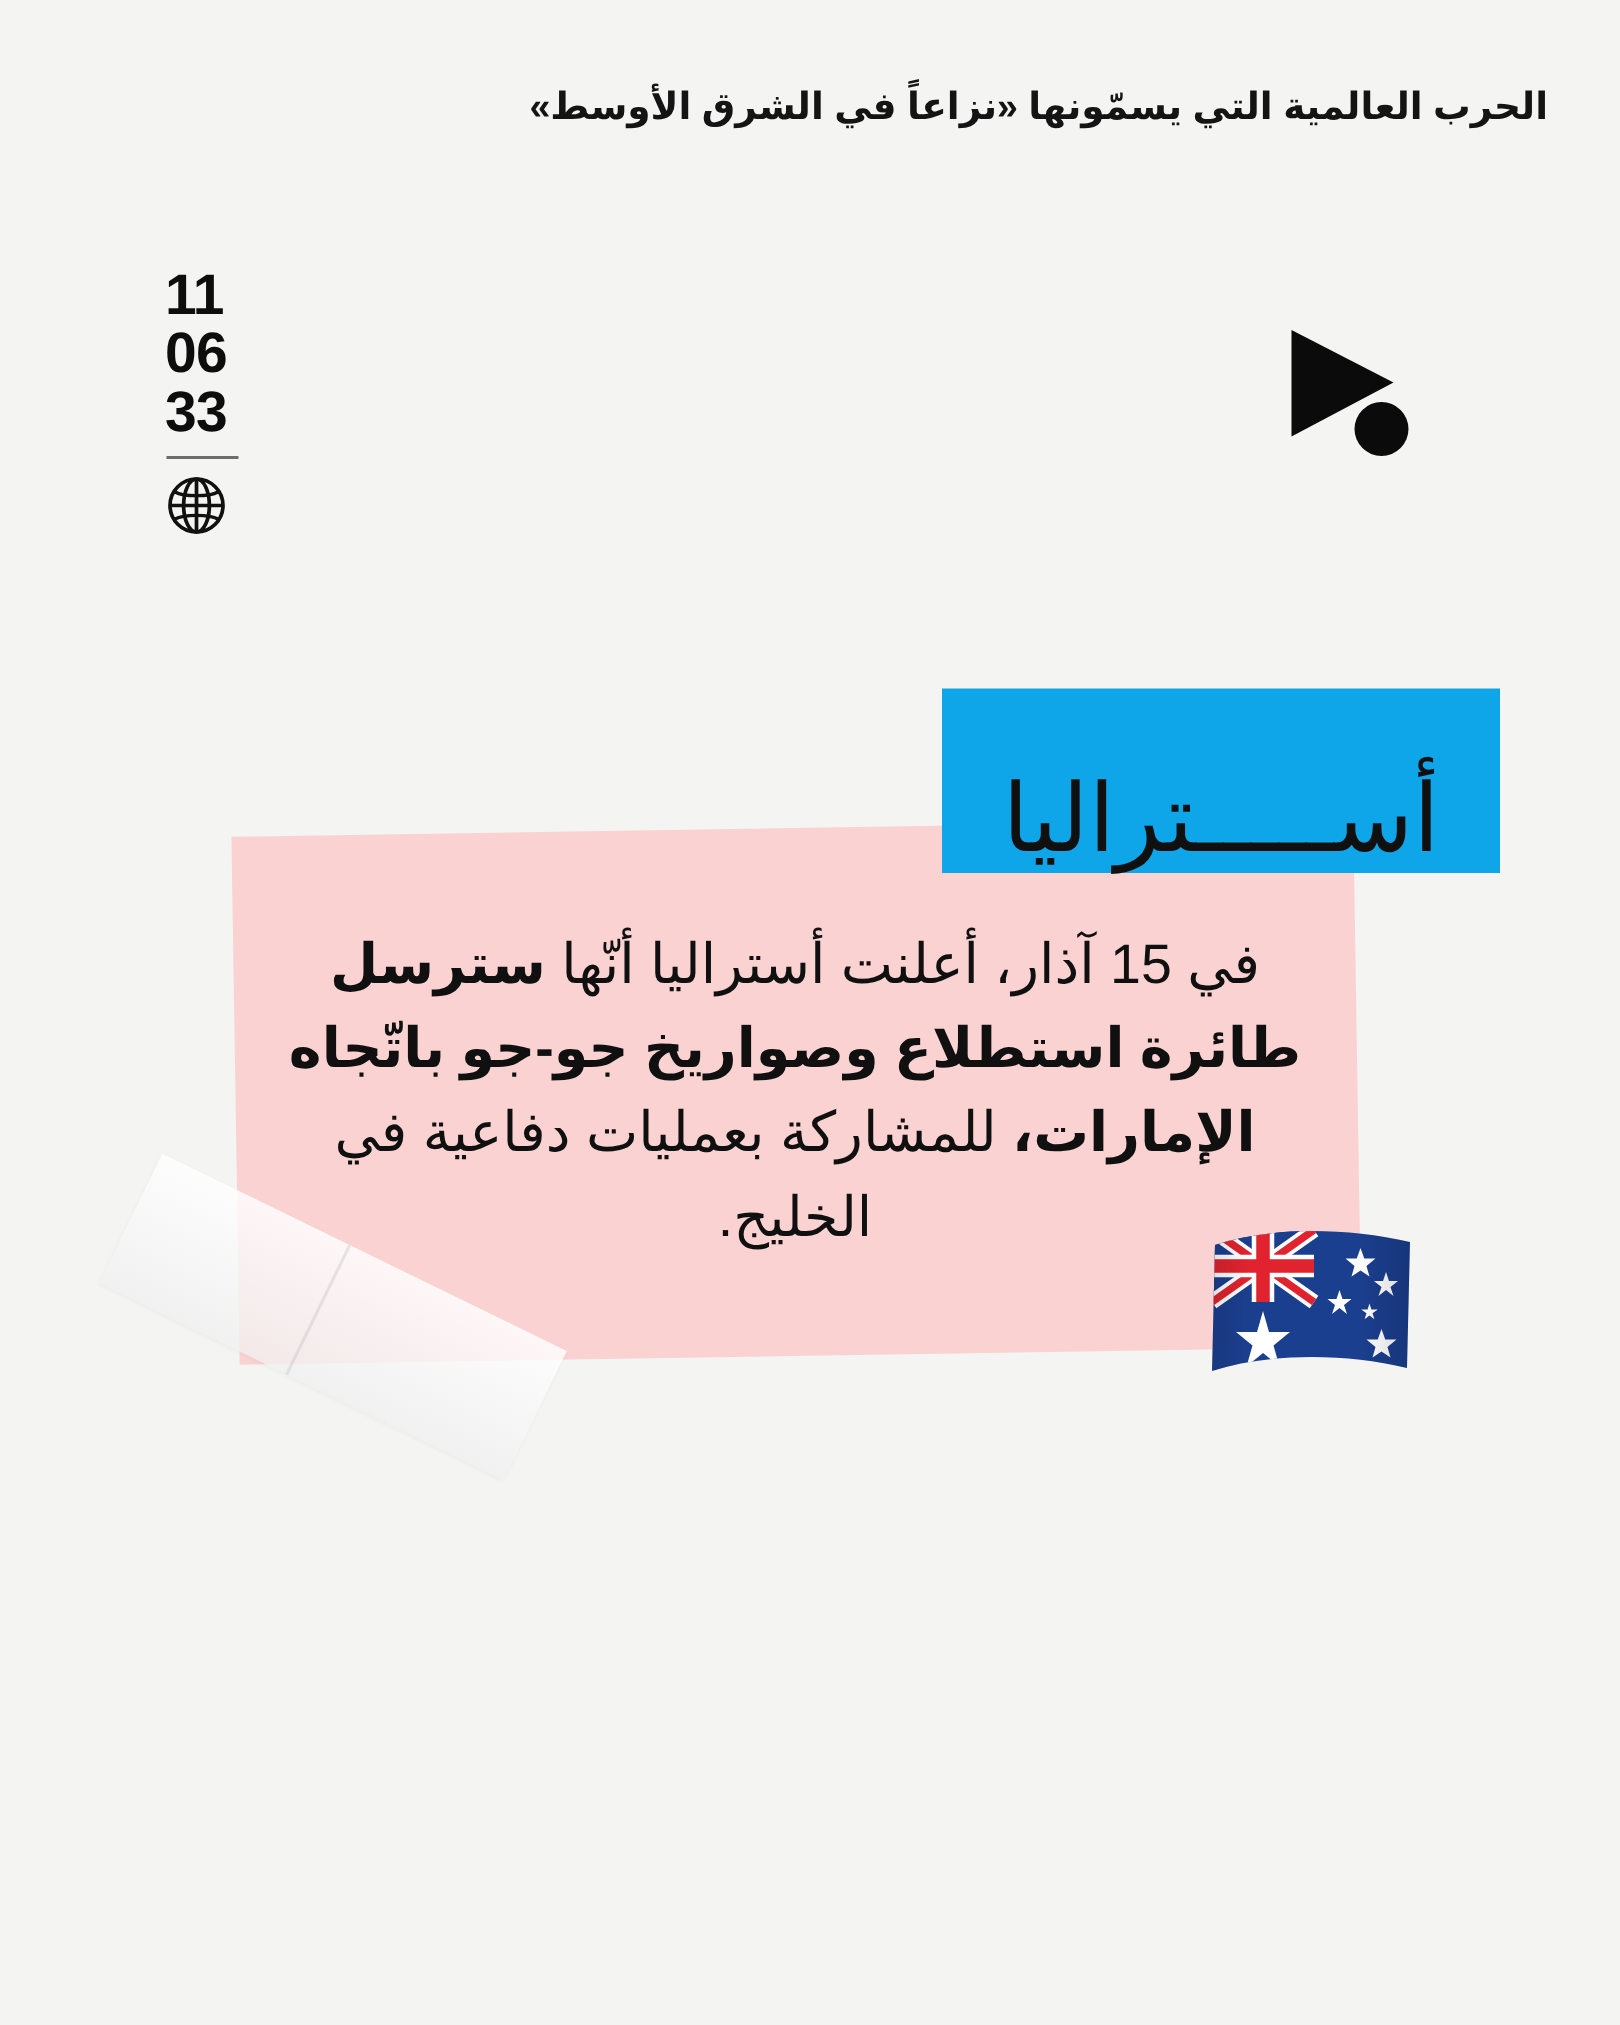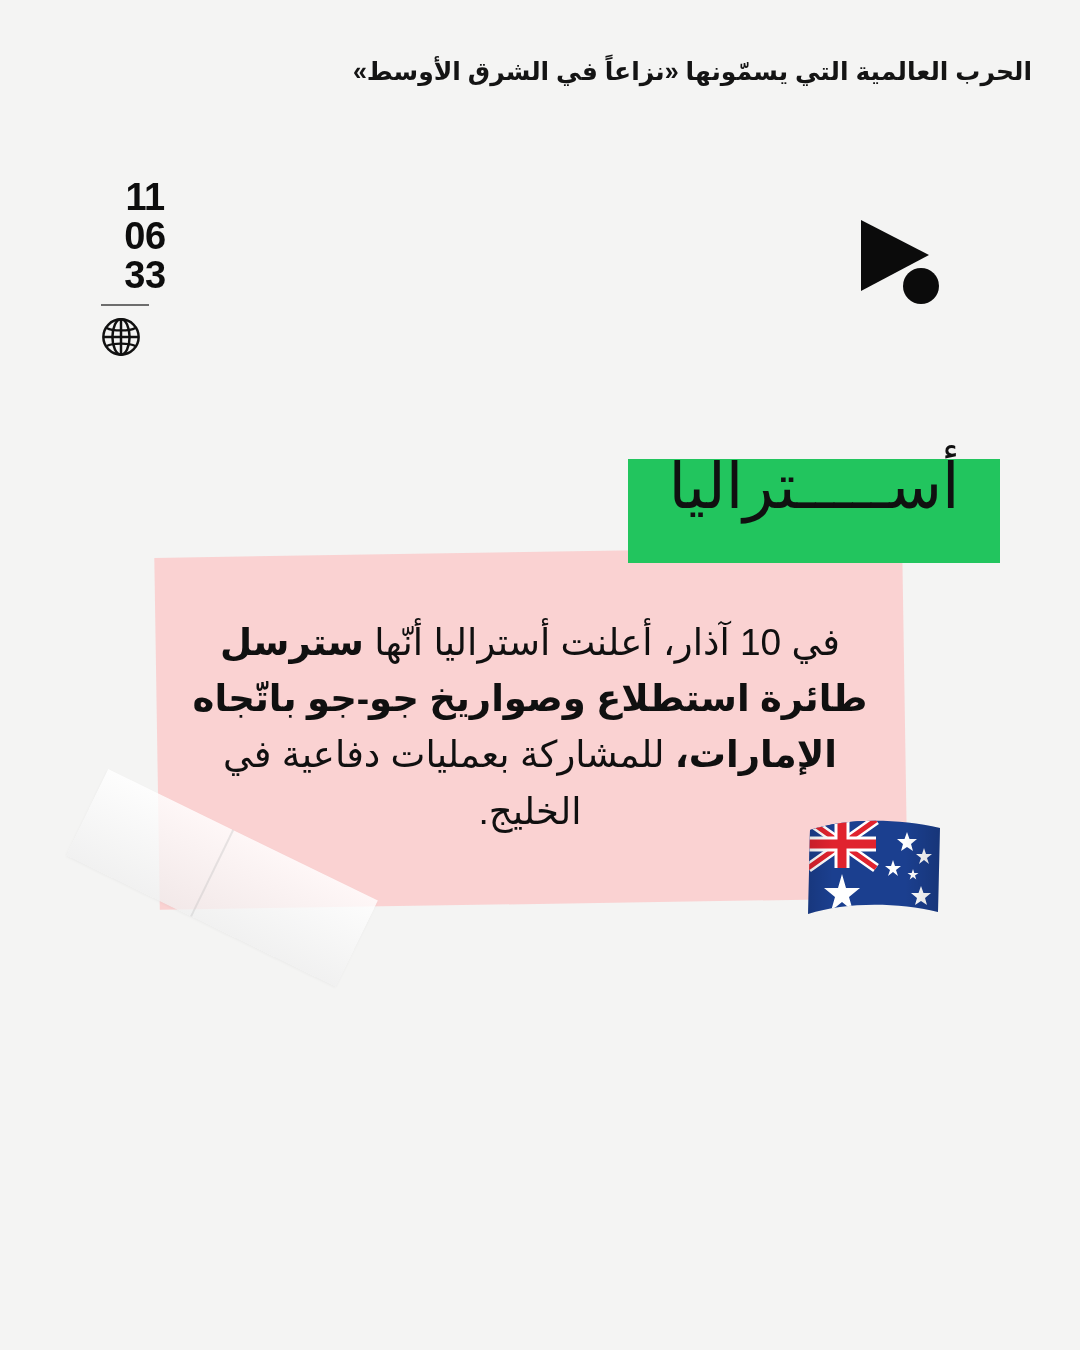--- a/index.html
+++ b/index.html
@@ -28,24 +28,24 @@
     letter-spacing: 0;
     line-height: 1.2;
     direction: rtl;
     margin-top: 28px;
   }
 
   
   .date-stack {
     position: absolute;
     top: 178px;
-    left: 100px;
+    left: 110px;
     width: 90px;
     direction: ltr;
-    text-align: center;
+    text-align: left;
   }
   .date-stack .d-line {
     font-size: 38px;
     font-weight: 700;
     line-height: 1.03;
     color: #0d0d0d;
     letter-spacing: -0.5px;
     font-family: "Liberation Sans", sans-serif;
   }
   .date-rule {
@@ -68,24 +68,24 @@
     width: 104px;
     height: 90px;
   }
 
   
   .title-chip {
     position: absolute;
     top: 459px;
     left: 628px;
     width: 372px;
-    height: 104px;
-    background: #22c55e;
+    height: 123px;
+    background: #0ea5e9;
     display: flex;
-    align-items: flex-start;
+    align-items: flex-end;
     justify-content: center;
     direction: rtl;
     z-index: 4;
   }
   .title-chip .title-text {
     font-size: 63px;
     font-weight: 400;
     color: #101010;
     line-height: 1;
     white-space: nowrap;
@@ -185,21 +185,21 @@
 
 <div class="title-chip">
   <span class="title-text">أســـــتراليا</span>
 </div>
 
 <div class="pink-card"></div>
 
 <div class="tape"></div>
 
 <p class="body-copy">
-  <span>في 10 آذار، أعلنت أستراليا أنّها </span><b>سترسل طائرة استطلاع وصواريخ جو-جو باتّجاه الإمارات،</b><span> للمشاركة بعمليات دفاعية في الخليج.</span>
+  <span>في 15 آذار، أعلنت أستراليا أنّها </span><b>سترسل طائرة استطلاع وصواريخ جو-جو باتّجاه الإمارات،</b><span> للمشاركة بعمليات دفاعية في الخليج.</span>
 </p>
 
 <div class="flag-emoji">
   <svg viewBox="0 0 150 118" width="150" height="118" aria-hidden="true">
     <defs>
       <clipPath id="waveClip">
         <path d="M10,18 C46,6 96,6 140,16 L138,100 C96,90 46,90 8,102 Z"></path>
       </clipPath>
       <linearGradient id="shade" x1="0" y1="0" x2="1" y2="0">
         <stop offset="0" stop-color="#000" stop-opacity="0.16"></stop>

